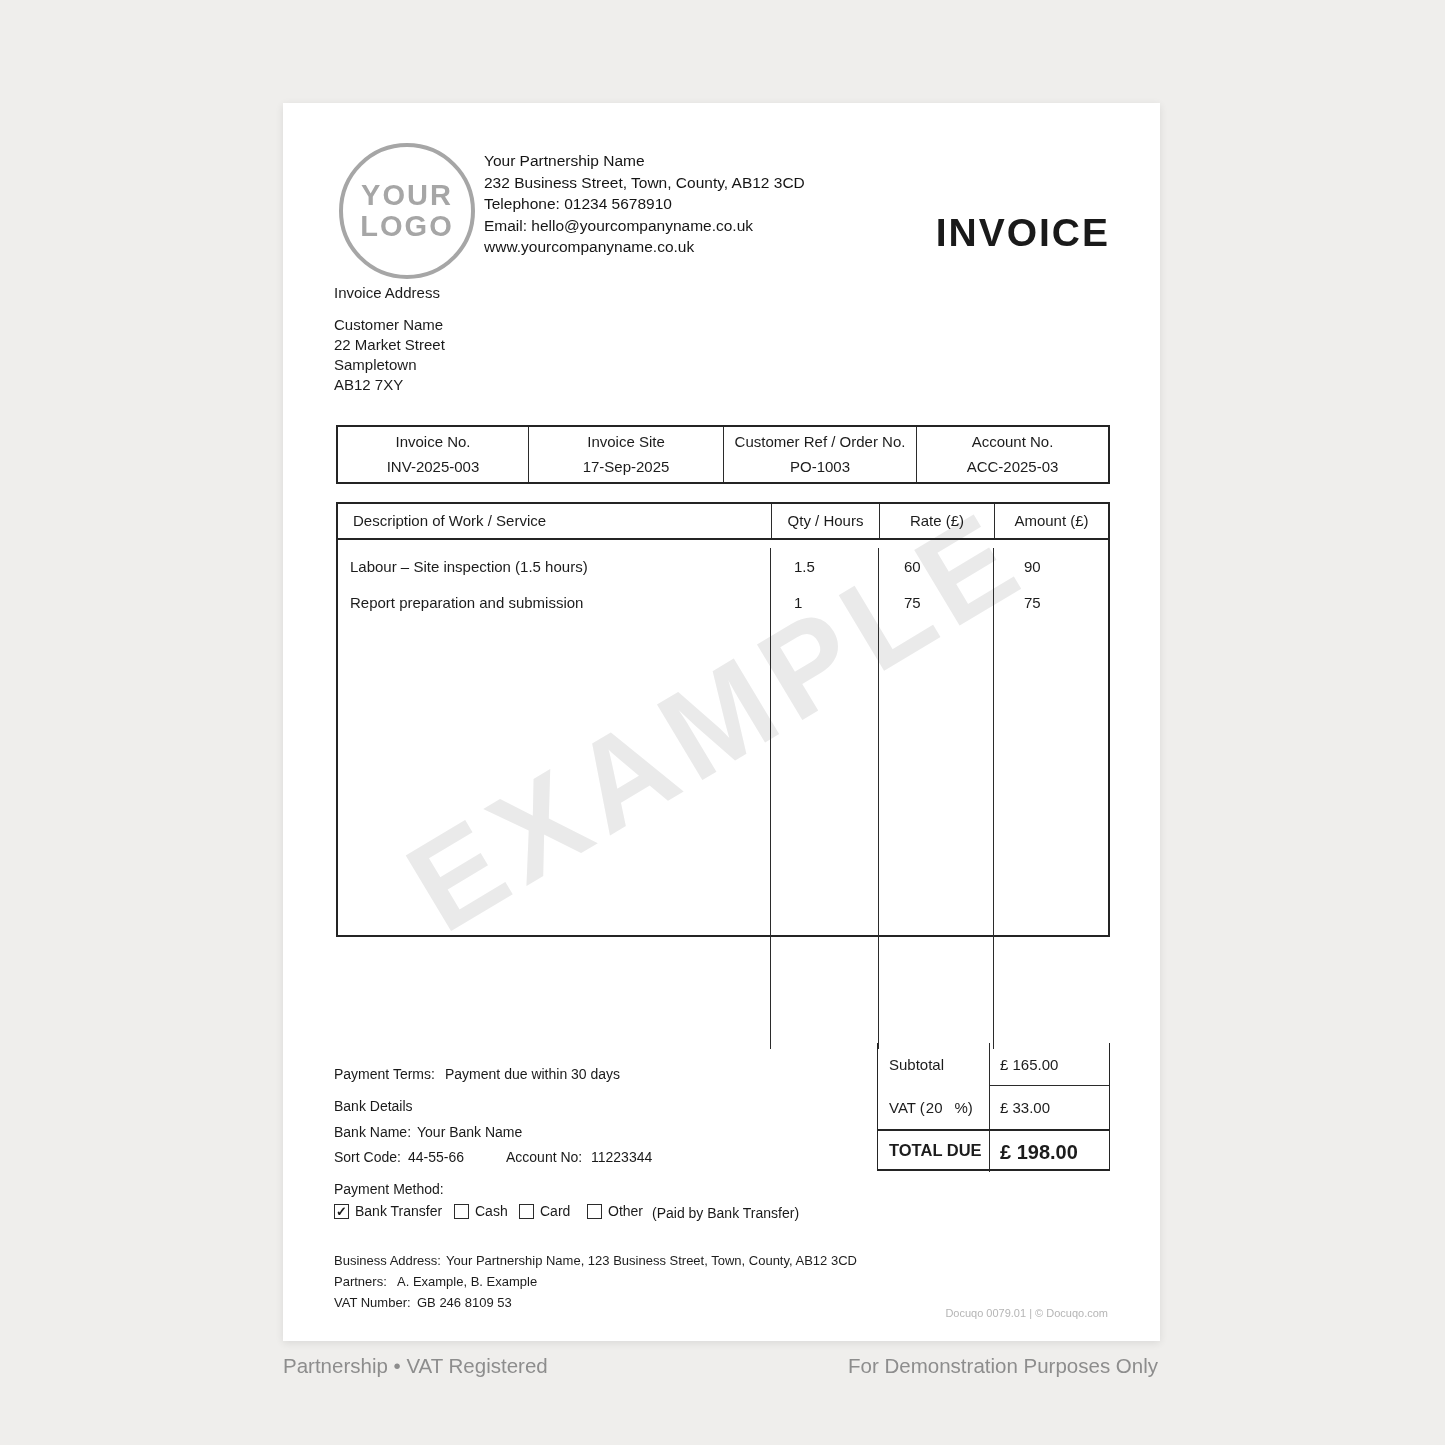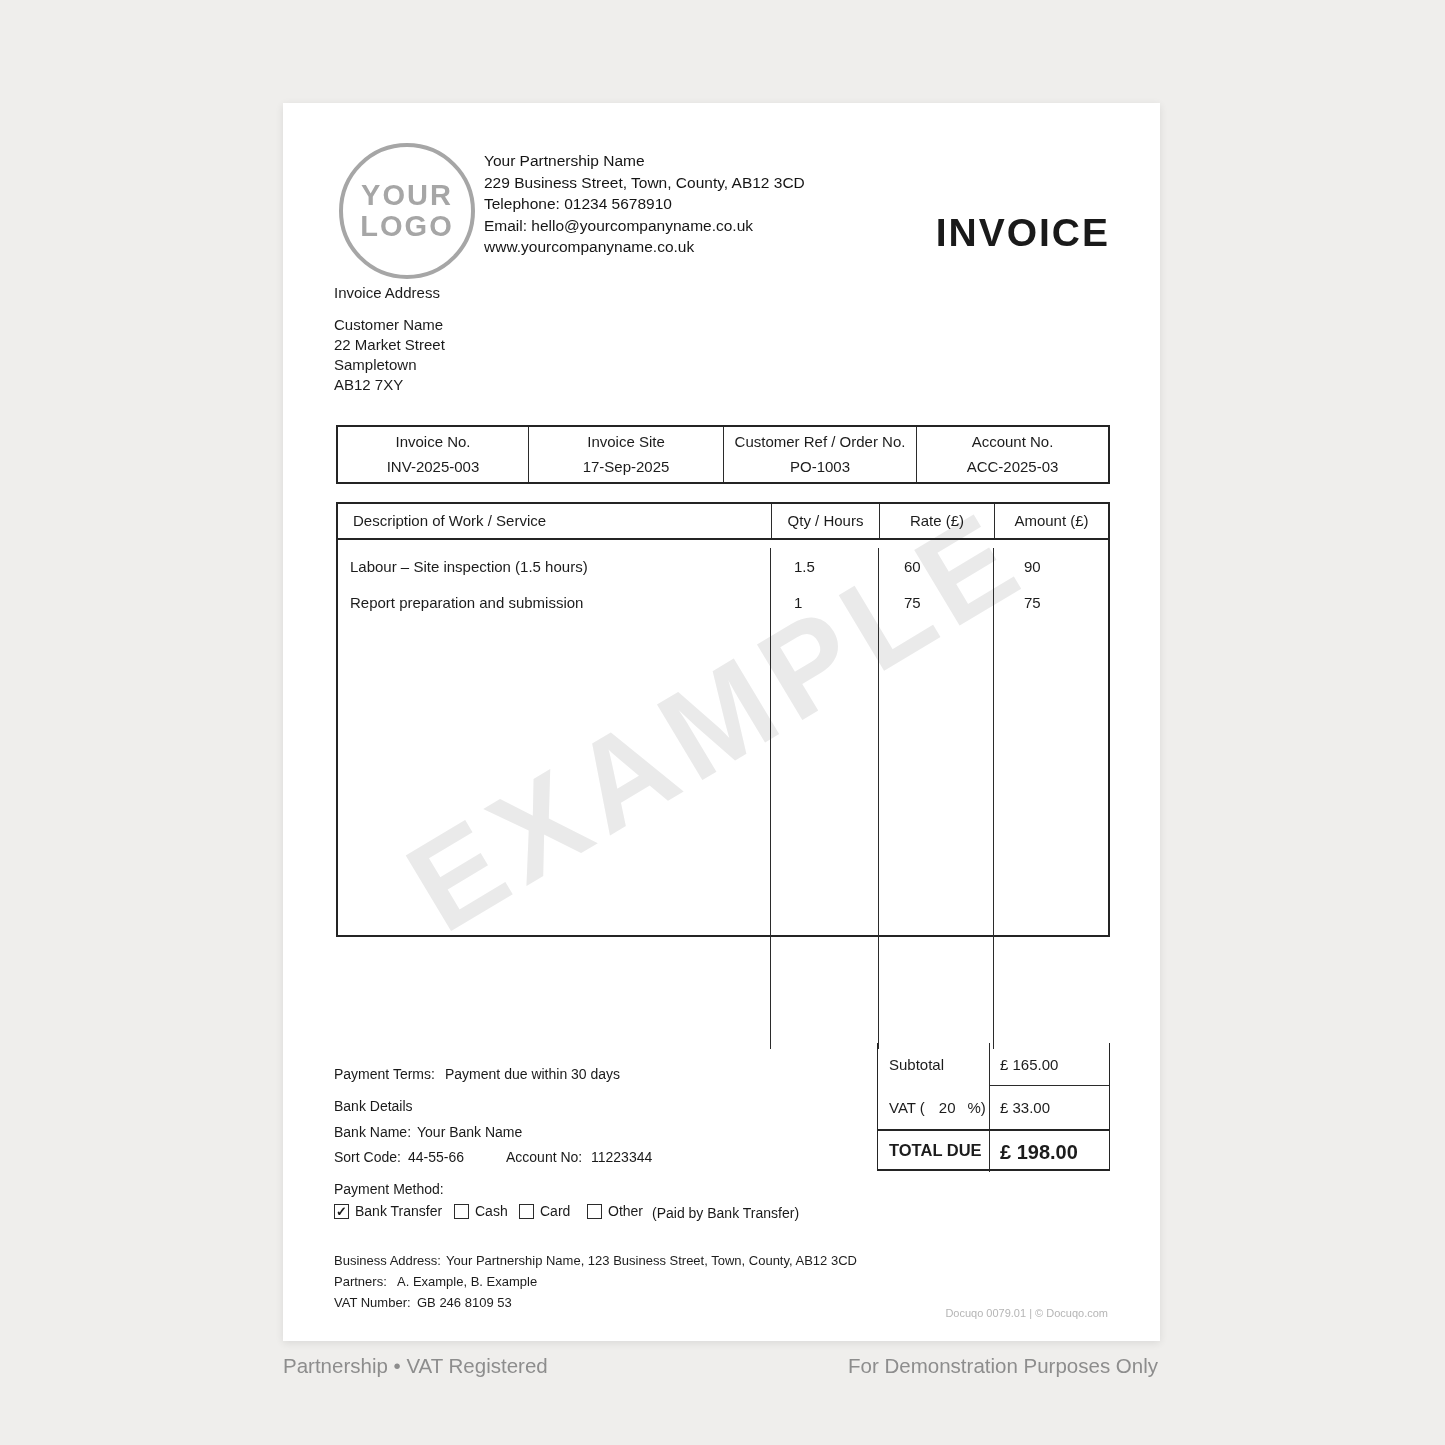--- a/index.html
+++ b/index.html
@@ -93,21 +93,21 @@
     border-left:1.6px solid #242424; border-right:1.6px solid #242424;
     border-bottom:2.5px solid #242424; box-sizing:border-box; z-index:2; background:transparent;
   }
   .t-row { display:flex; height:43px; }
   .t-label { width:111px; box-sizing:border-box; padding:13px 0 0 11px; font-size:15px; }
   .t-value { flex:1; box-sizing:border-box; border-left:1.3px solid #2b2b2b; padding:13px 0 0 10px; font-size:15px; }
   .t-sub .t-value { border-bottom:1.3px solid #2b2b2b; }
   .t-total { border-top:2.5px solid #242424; height:41px; font-weight:bold; }
   .t-total .t-label { font-size:16.5px; padding-top:10px; }
   .t-total .t-value { font-size:20px; padding-top:10px; }
-  .vat-rate { display:inline-block; margin:0 12px 0 14px; }
+  .vat-rate { display:inline-block; margin:0 12px 0 1px; }
 
   
   .detail { font-size:14px; color:#1a1a1a; }
   .pt-row { left:51px; top:963px; width:540px; height:18px; }
   .pt-value { position:absolute; left:111px; top:0; }
   .bank-head { left:51px; top:995px; }
   .bn-row { left:51px; top:1021px; width:540px; height:18px; }
   .bn-value { position:absolute; left:83px; top:0; }
   .sc-row { left:51px; top:1046px; width:540px; height:18px; }
   .sc-value { position:absolute; left:74px; top:0; }
@@ -152,21 +152,21 @@
 
     <div class="layer">
 
       <div class="logo-circle">
         <span class="logo-line">YOUR</span>
         <span class="logo-line">LOGO</span>
       </div>
 
       <div class="company">
         <div>Your Partnership Name</div>
-        <div>229 Business Street, Town, County, AB12 3CD</div>
+        <div>232 Business Street, Town, County, AB12 3CD</div>
         <div>Telephone: 01234 5678910</div>
         <div>Email: hello@yourcompanyname.co.uk</div>
         <div>www.yourcompanyname.co.uk</div>
       </div>
 
       <div class="invoice-title">INVOICE</div>
 
       <div class="abs inv-addr-label">Invoice Address</div>
       <div class="abs inv-addr">
         <div>Customer Name</div>

